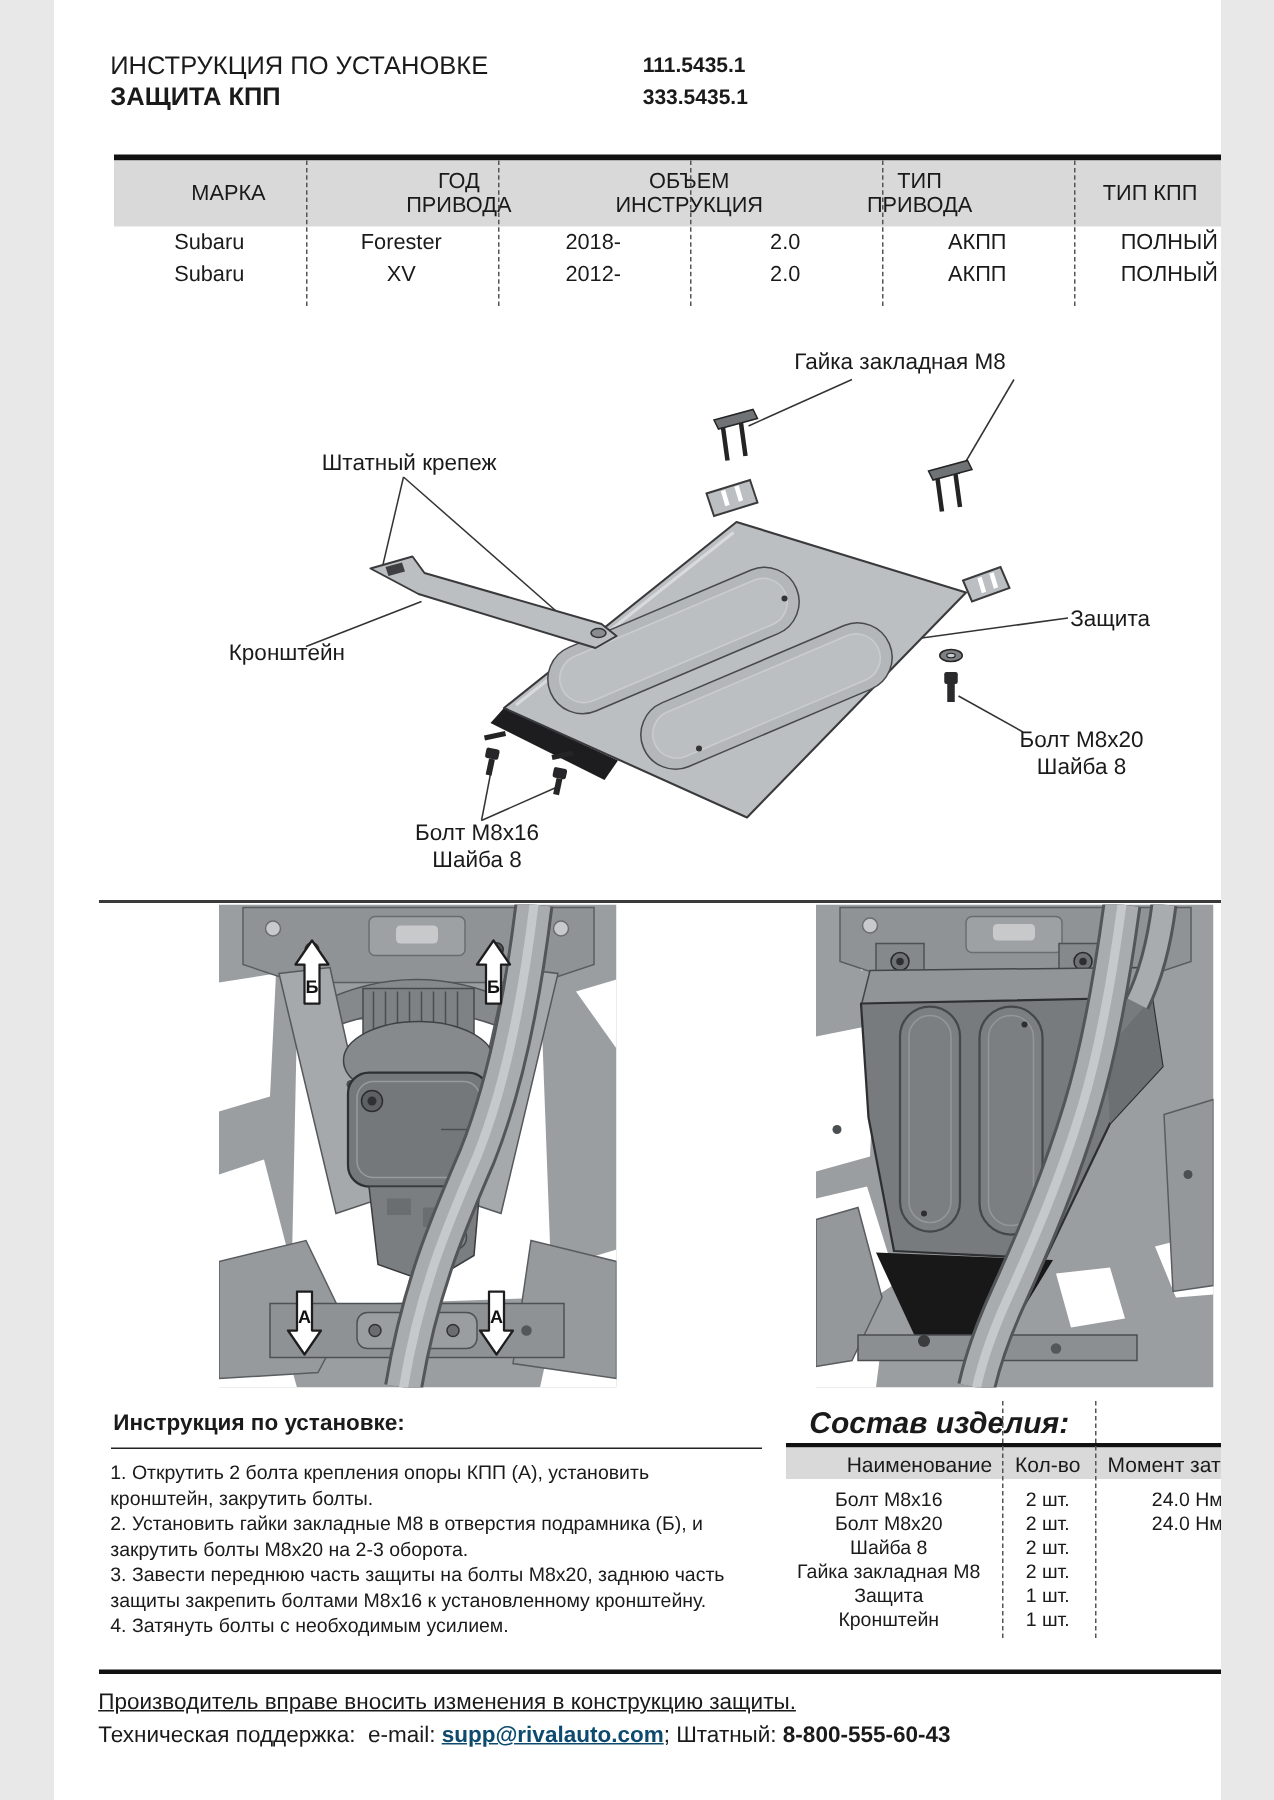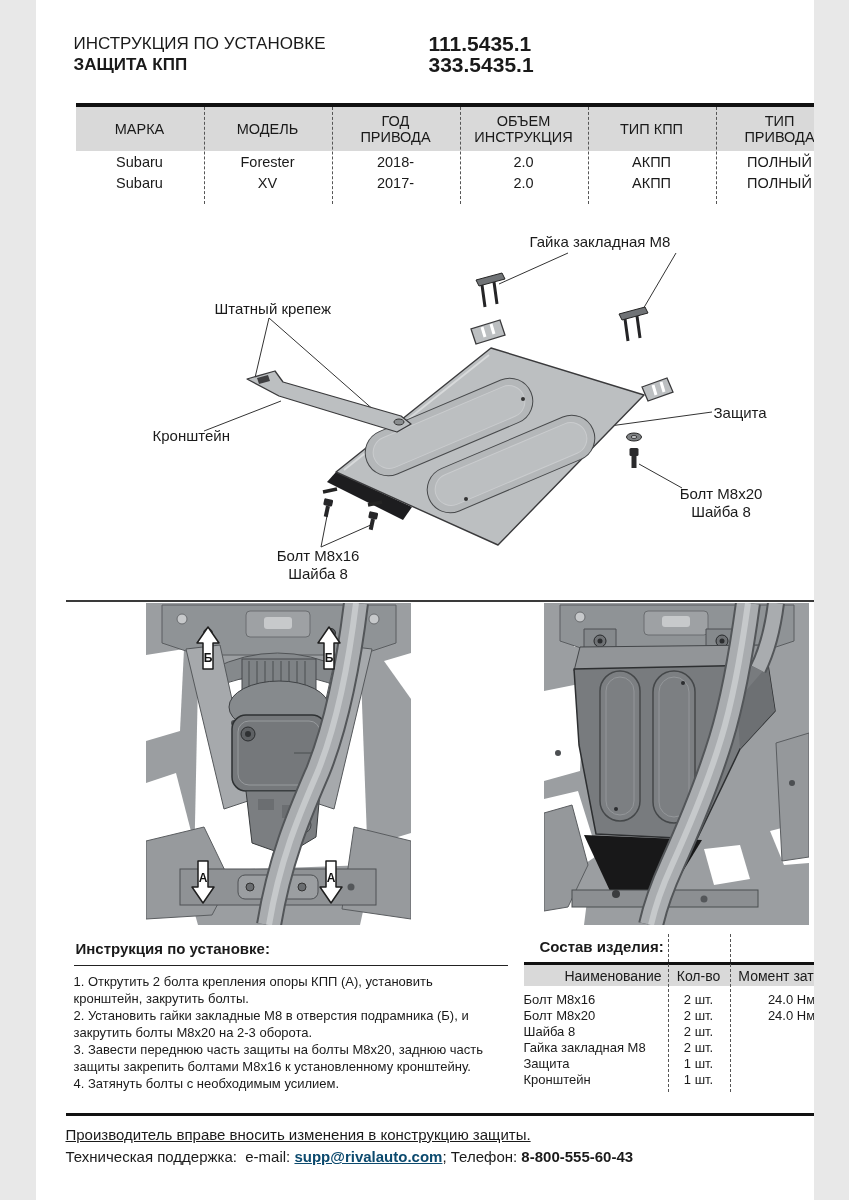--- a/index.html
+++ b/index.html
@@ -4,21 +4,21 @@
 <style>
   html,body{margin:0;padding:0;background:#e8e8e8;}
   .page{position:relative;width:778px;height:1200px;margin:0 auto;background:#ffffff;
         font-family:"Liberation Sans",sans-serif;color:#1a1a1a;overflow:hidden;}
   .abs{position:absolute;}
 
   
   .hdr-left{left:38px;top:33px;font-size:17px;line-height:21px;}
   .hdr-left .t1{font-weight:400;}
   .hdr-left .t2{font-weight:700;}
-  .hdr-right{left:393px;top:33px;font-size:21px;line-height:21px;font-weight:700;}
+  .hdr-right{left:393px;top:33px;font-size:14px;line-height:21px;font-weight:700;}
 
   
   .vtable{left:40px;top:103px;width:768px;border-top:4px solid #111;}
   .vt-head{display:flex;height:44px;background:#d9d9d9;}
   .vt-col{flex:1;display:flex;align-items:center;justify-content:center;text-align:center;
           font-size:14.5px;line-height:16px;white-space:pre-line;}
   .vt-row{display:flex;height:21px;align-items:center;}
   .vt-row:first-of-type{margin-top:8px;}
   .vt-cell{flex:1;text-align:center;font-size:14.5px;}
   .vt-sep{position:absolute;top:0;height:97px;border-left:1px dashed #555;}
@@ -30,26 +30,26 @@
   
   .photo{position:absolute;}
 
   
   .ins-head{left:40px;top:940px;font-size:15px;font-weight:700;}
   .ins-line{left:38px;top:965px;width:434px;border-top:1.5px solid #222;}
   .ins-steps{left:38px;top:973px;width:416px;font-size:13px;line-height:17px;}
 
   
   .ptable{left:488px;top:934px;width:330px;height:160px;}
-  .pt-head-label{position:absolute;left:16px;top:4px;font-size:15px;font-weight:700;}
+  .pt-head-label{position:absolute;left:16px;top:4px;font-size:20px;font-weight:700;font-style:italic;}
   .pt-border{position:absolute;left:0;top:28px;width:330px;border-top:3px solid #111;}
   .pt-hrow{position:absolute;left:0;top:31px;width:330px;height:21px;background:#d9d9d9;display:flex;}
   .pt-rows{position:absolute;left:0;top:57px;width:330px;}
   .pt-row{display:flex;height:16px;align-items:center;}
-  .pt-c1{width:144px;text-align:left;padding-right:6px;box-sizing:border-box;}
+  .pt-c1{width:144px;text-align:center;padding-right:6px;box-sizing:border-box;}
   .pt-c2{width:62px;text-align:center;}
   .pt-c3{width:124px;text-align:center;}
   .pt-hrow div{font-size:14px;display:flex;align-items:center;}
   .pt-hrow .pt-c1{justify-content:flex-end;}
   .pt-hrow .pt-c2,.pt-hrow .pt-c3{justify-content:center;}
   .pt-row div{font-size:13px;}
   .pt-sep{position:absolute;top:0;height:158px;border-left:1px dashed #555;}
 
   
   .mid-line{left:30px;top:600px;width:790px;border-top:2px solid #3a3a3a;}
@@ -71,41 +71,40 @@
     <div class="t2">ЗАЩИТА КПП</div>
   </div>
   <div class="abs hdr-right">
     <div>111.5435.1</div>
     <div>333.5435.1</div>
   </div>
 
   <div class="abs vtable">
     <div class="vt-head">
       <div class="vt-col">МАРКА</div>
-      <div class="vt-col">МОДЕЛЬ</div>
       <div class="vt-col">ГОД
 ПРИВОДА</div>
       <div class="vt-col">ОБЪЕМ
 ИНСТРУКЦИЯ</div>
-      <div class="vt-col">ТИП КПП</div>
       <div class="vt-col">ТИП
 ПРИВОДА</div>
+      <div class="vt-col">ТИП КПП</div>
     </div>
     <div class="vt-row">
       <div class="vt-cell">Subaru</div>
       <div class="vt-cell">Forester</div>
       <div class="vt-cell">2018-</div>
       <div class="vt-cell">2.0</div>
       <div class="vt-cell">АКПП</div>
       <div class="vt-cell">ПОЛНЫЙ</div>
     </div>
     <div class="vt-row">
       <div class="vt-cell">Subaru</div>
       <div class="vt-cell">XV</div>
-      <div class="vt-cell">2017-</div>
+      <div class="vt-cell">2012-</div>
       <div class="vt-cell">2.0</div>
       <div class="vt-cell">АКПП</div>
       <div class="vt-cell">ПОЛНЫЙ</div>
     </div>
     <div class="vt-sep" style="left:128px"></div>
     <div class="vt-sep" style="left:256px"></div>
     <div class="vt-sep" style="left:384px"></div>
     <div class="vt-sep" style="left:512px"></div>
     <div class="vt-sep" style="left:640px"></div>
   </div>
@@ -374,15 +373,15 @@
         <div class="pt-c2">1 шт.</div>
         <div class="pt-c3"></div>
       </div>
     </div>
     <div class="pt-sep" style="left:144px"></div>
     <div class="pt-sep" style="left:206px"></div>
   </div>
 
   <div class="abs foot-line"></div>
   <div class="abs foot1">Производитель вправе вносить изменения в конструкцию защиты.</div>
-  <div class="abs foot2"><span>Техническая поддержка:  e-mail: </span><a href="#" id="email-link" style="color: #0c4a6e;">supp@rivalauto.com</a><span>; Телефон: </span><span class="phone">8-800-555-60-43</span></div>
+  <div class="abs foot2"><span>Техническая поддержка:  e-mail: </span><a href="#" id="email-link" style="color: #0c4a6e;">supp@rivalauto.com</a><span>; Штатный: </span><span class="phone">8-800-555-60-43</span></div>
 
 </div>
 
 </body></html>

